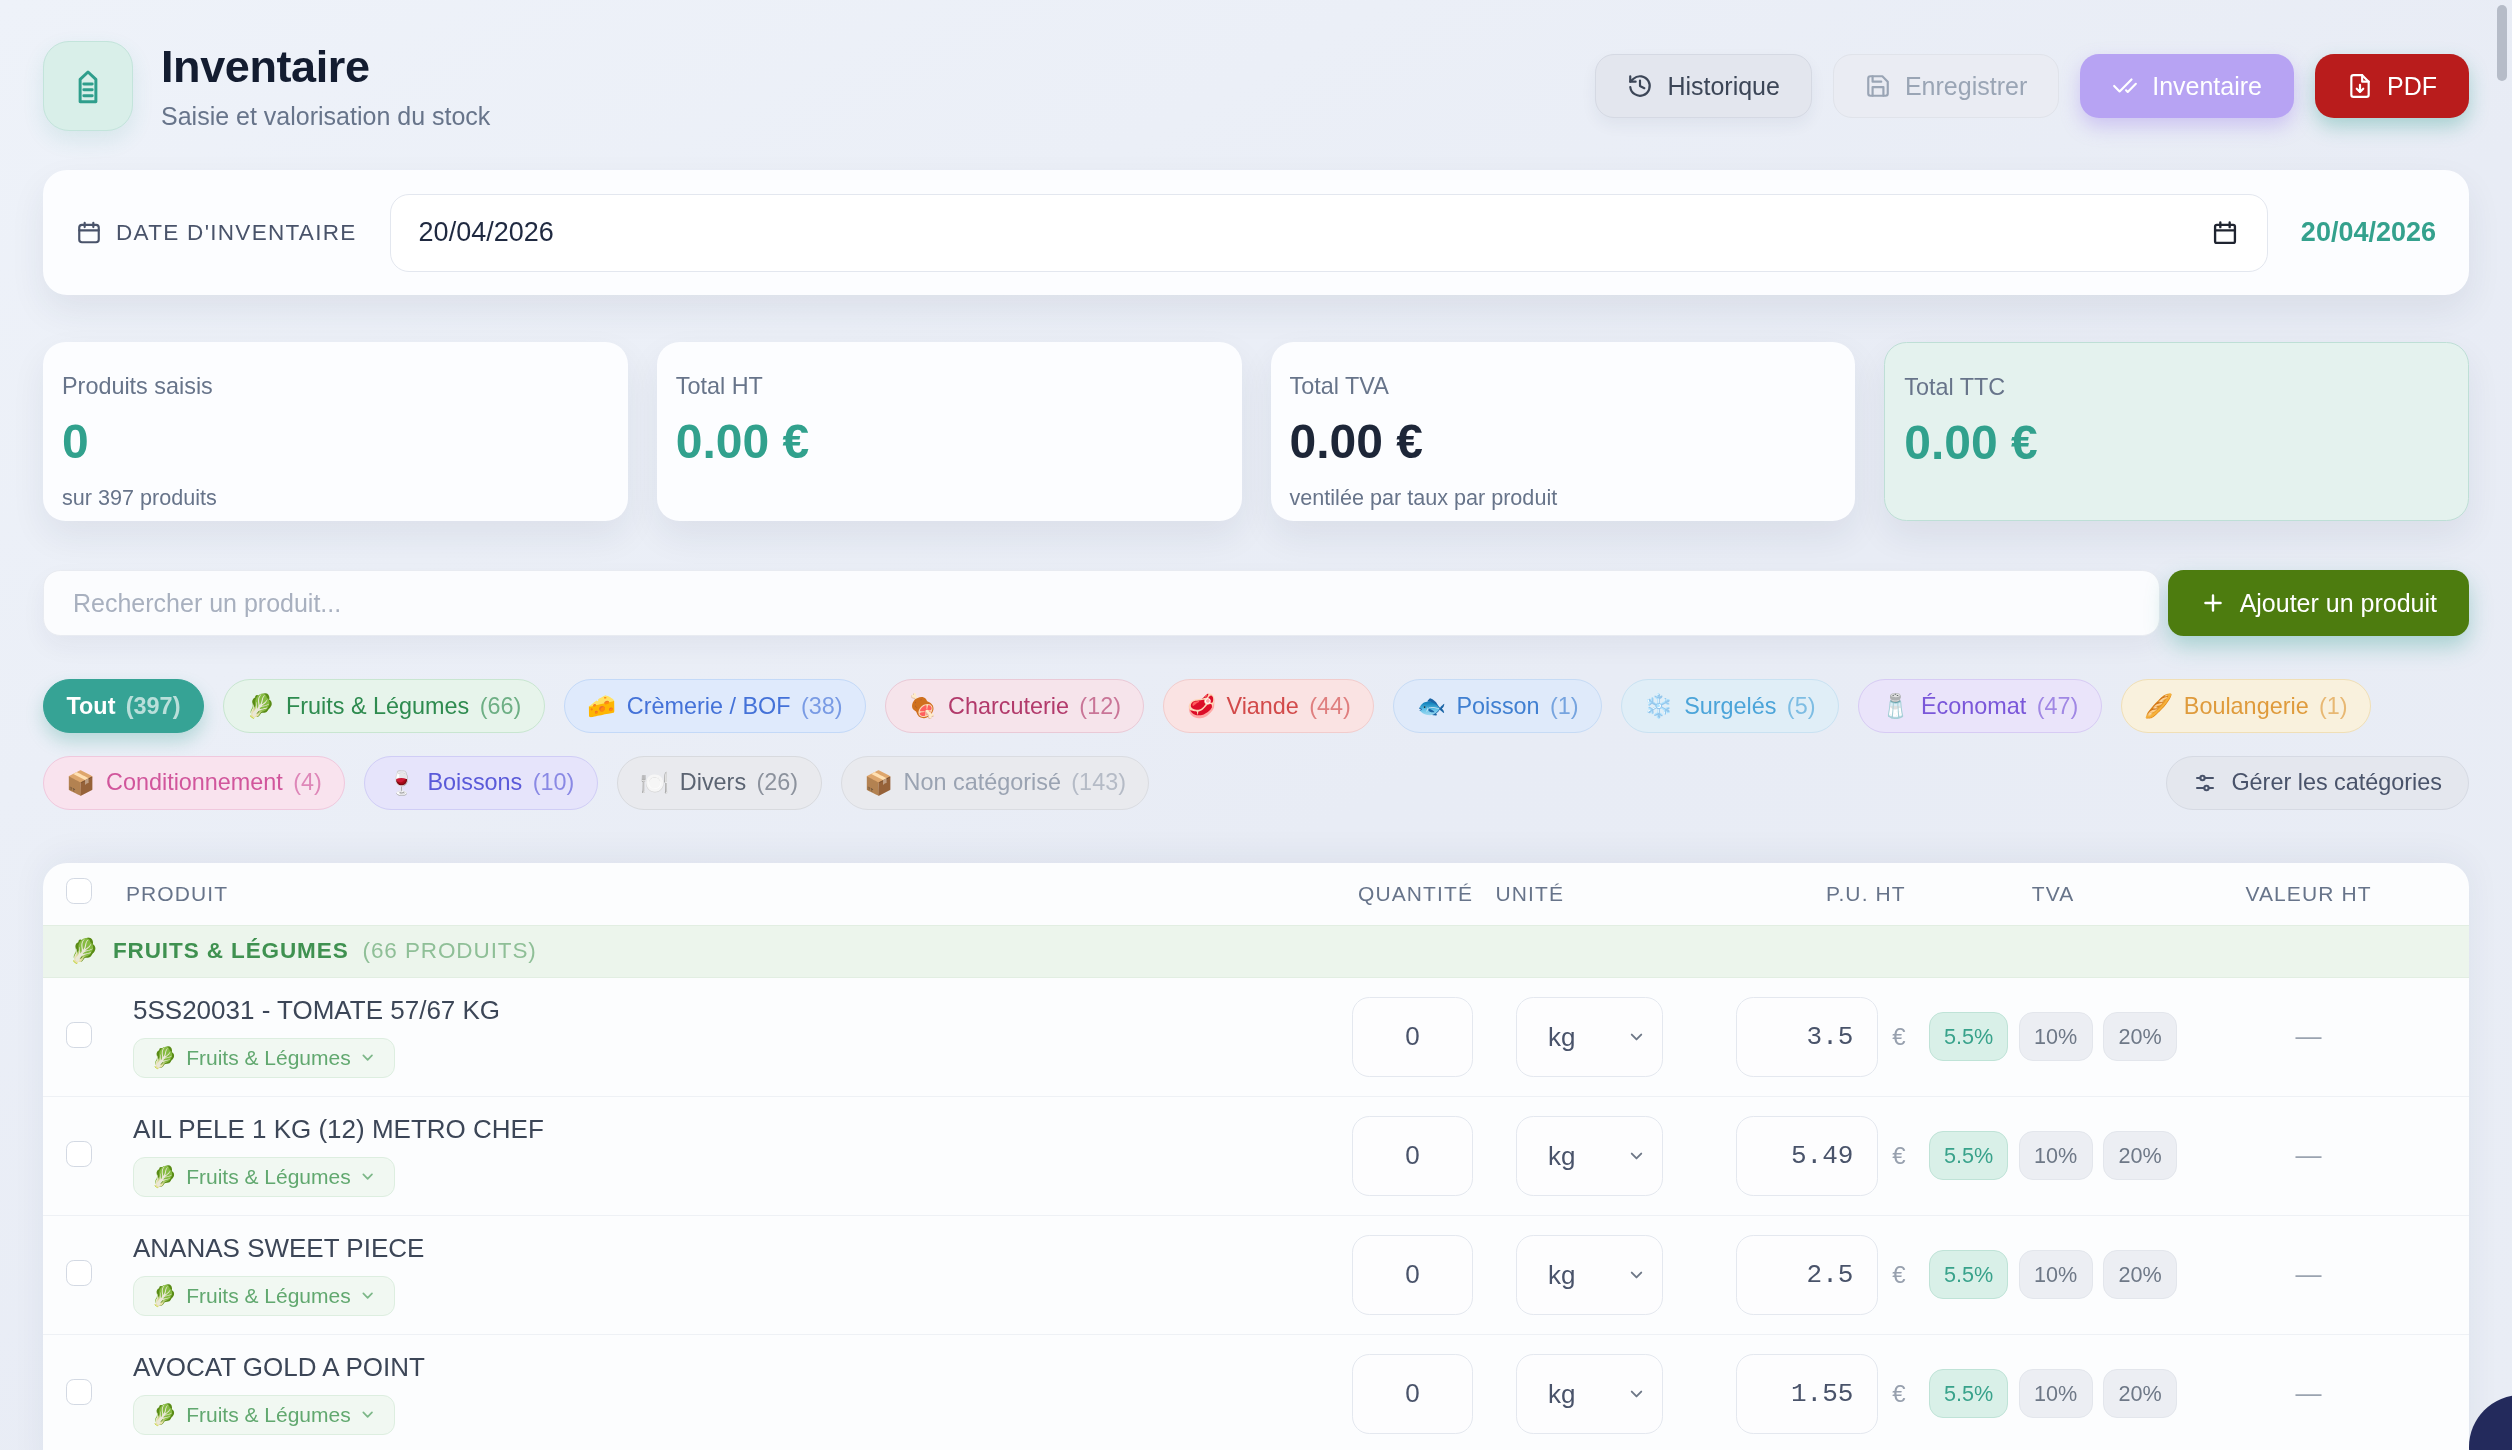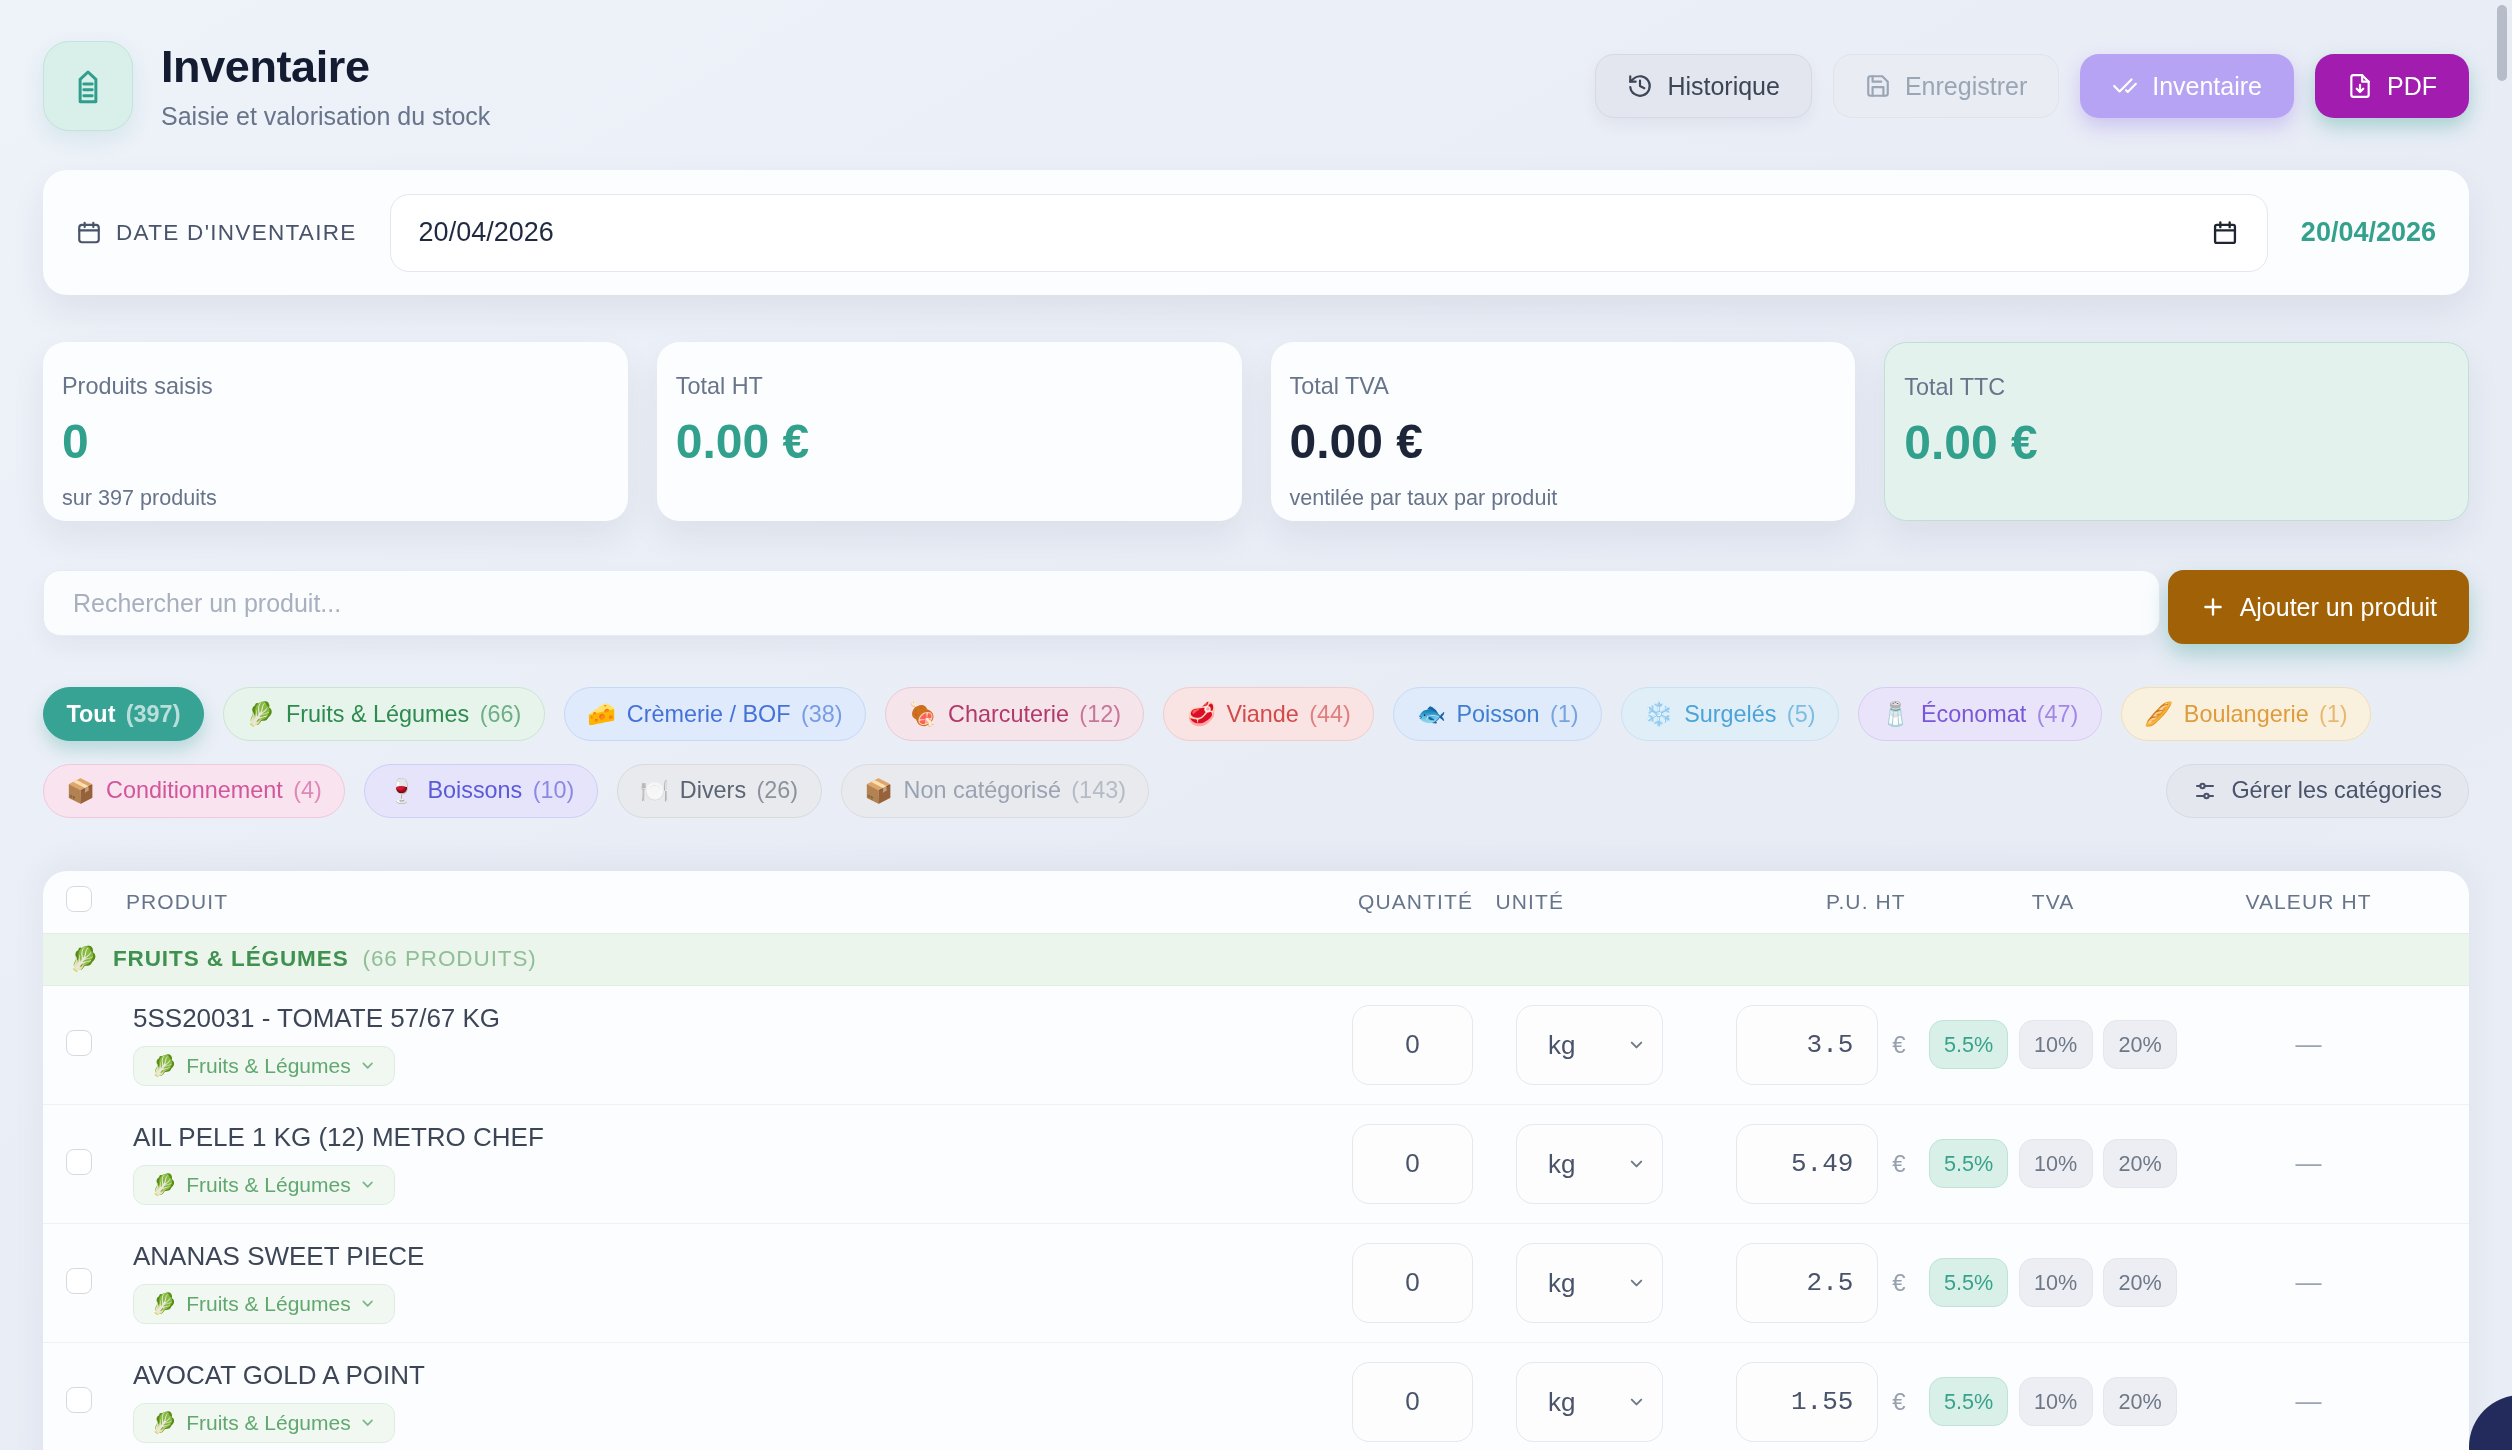--- a/index.html
+++ b/index.html
@@ -24,21 +24,21 @@
   .header-actions { margin-left:auto; display:flex; gap:21px; }
   .btn {
     height:64px; border-radius:19px; padding:0 31px; font-size:25px;
     display:inline-flex; align-items:center; gap:14px; border:0.9px solid transparent;
     cursor:pointer; font-family:inherit; white-space:nowrap;
   }
   .btn svg { flex:0 0 auto; }
   .btn-history  { background:#e3e6ee; color:#3c4657; border-color:#d5d9e3; box-shadow:0 7px 15.6px rgba(35,48,77,.06); }
   .btn-save     { background:#eaecf3; color:#9aa5b5; border-color:#e0e3ea; }
   .btn-finalize { background:#b7a3f3; color:#fff; box-shadow:0 8.7px 19px rgba(151,120,235,.35); }
-  .btn-pdf      { background:#a21caf; color:#fff; box-shadow:0 8.7px 19px rgba(46,157,140,.35); }
+  .btn-pdf      { background:#b91c1c; color:#fff; box-shadow:0 8.7px 19px rgba(46,157,140,.35); }
 
   
   .date-card {
     margin-top:19px; background:#fcfdff; border-radius:24px; padding:22.5px 33px;
     display:flex; align-items:center; gap:33px; height:125px;
     box-shadow:0 15.6px 35px rgba(35,48,77,.08);
   }
   .date-label { display:flex; align-items:center; gap:14px; color:#49536a;
     font-size:22.5px; letter-spacing:1.3px; font-weight:500; white-space:nowrap; }
   .date-input {
@@ -60,21 +60,21 @@
   .stat-sub { margin-top:15.6px; font-size:21.6px; color:#67748a; }
 
   
   .search-row { margin-top:49px; display:flex; gap:8px; }
   .search-input {
     flex:1; height:66px; border:0.9px solid #e8ebf1; border-radius:17.3px;
     background:#fbfcfe; padding:0 29px; font-size:25px; color:#3c4657;
     font-family:inherit; box-shadow:0 10.4px 24px rgba(35,48,77,.05); outline:none;
   }
   .search-input::placeholder { color:#a8b0bf; }
-  .btn-add { height:74px; border-radius:15.6px; background:#a16207; color:#fff;
+  .btn-add { height:66px; border-radius:15.6px; background:#4d7c0f; color:#fff;
     font-size:25px; padding:0 31px; box-shadow:0 10.4px 22.5px rgba(46,157,140,.35); }
 
   
   .chips { margin-top:43px; display:flex; flex-wrap:wrap; gap:22.5px 19px; align-items:center; }
   .chip {
     height:54px; border-radius:27px; border:1.7px solid; padding:0 22.5px; font-size:23.4px;
     display:inline-flex; align-items:center; gap:10.4px; cursor:pointer; white-space:nowrap;
   }
   .chip .cnt { opacity:.65; }
   .chip.selected { font-weight:600; box-shadow:0 8.7px 17.3px rgba(46,157,140,.28); }

